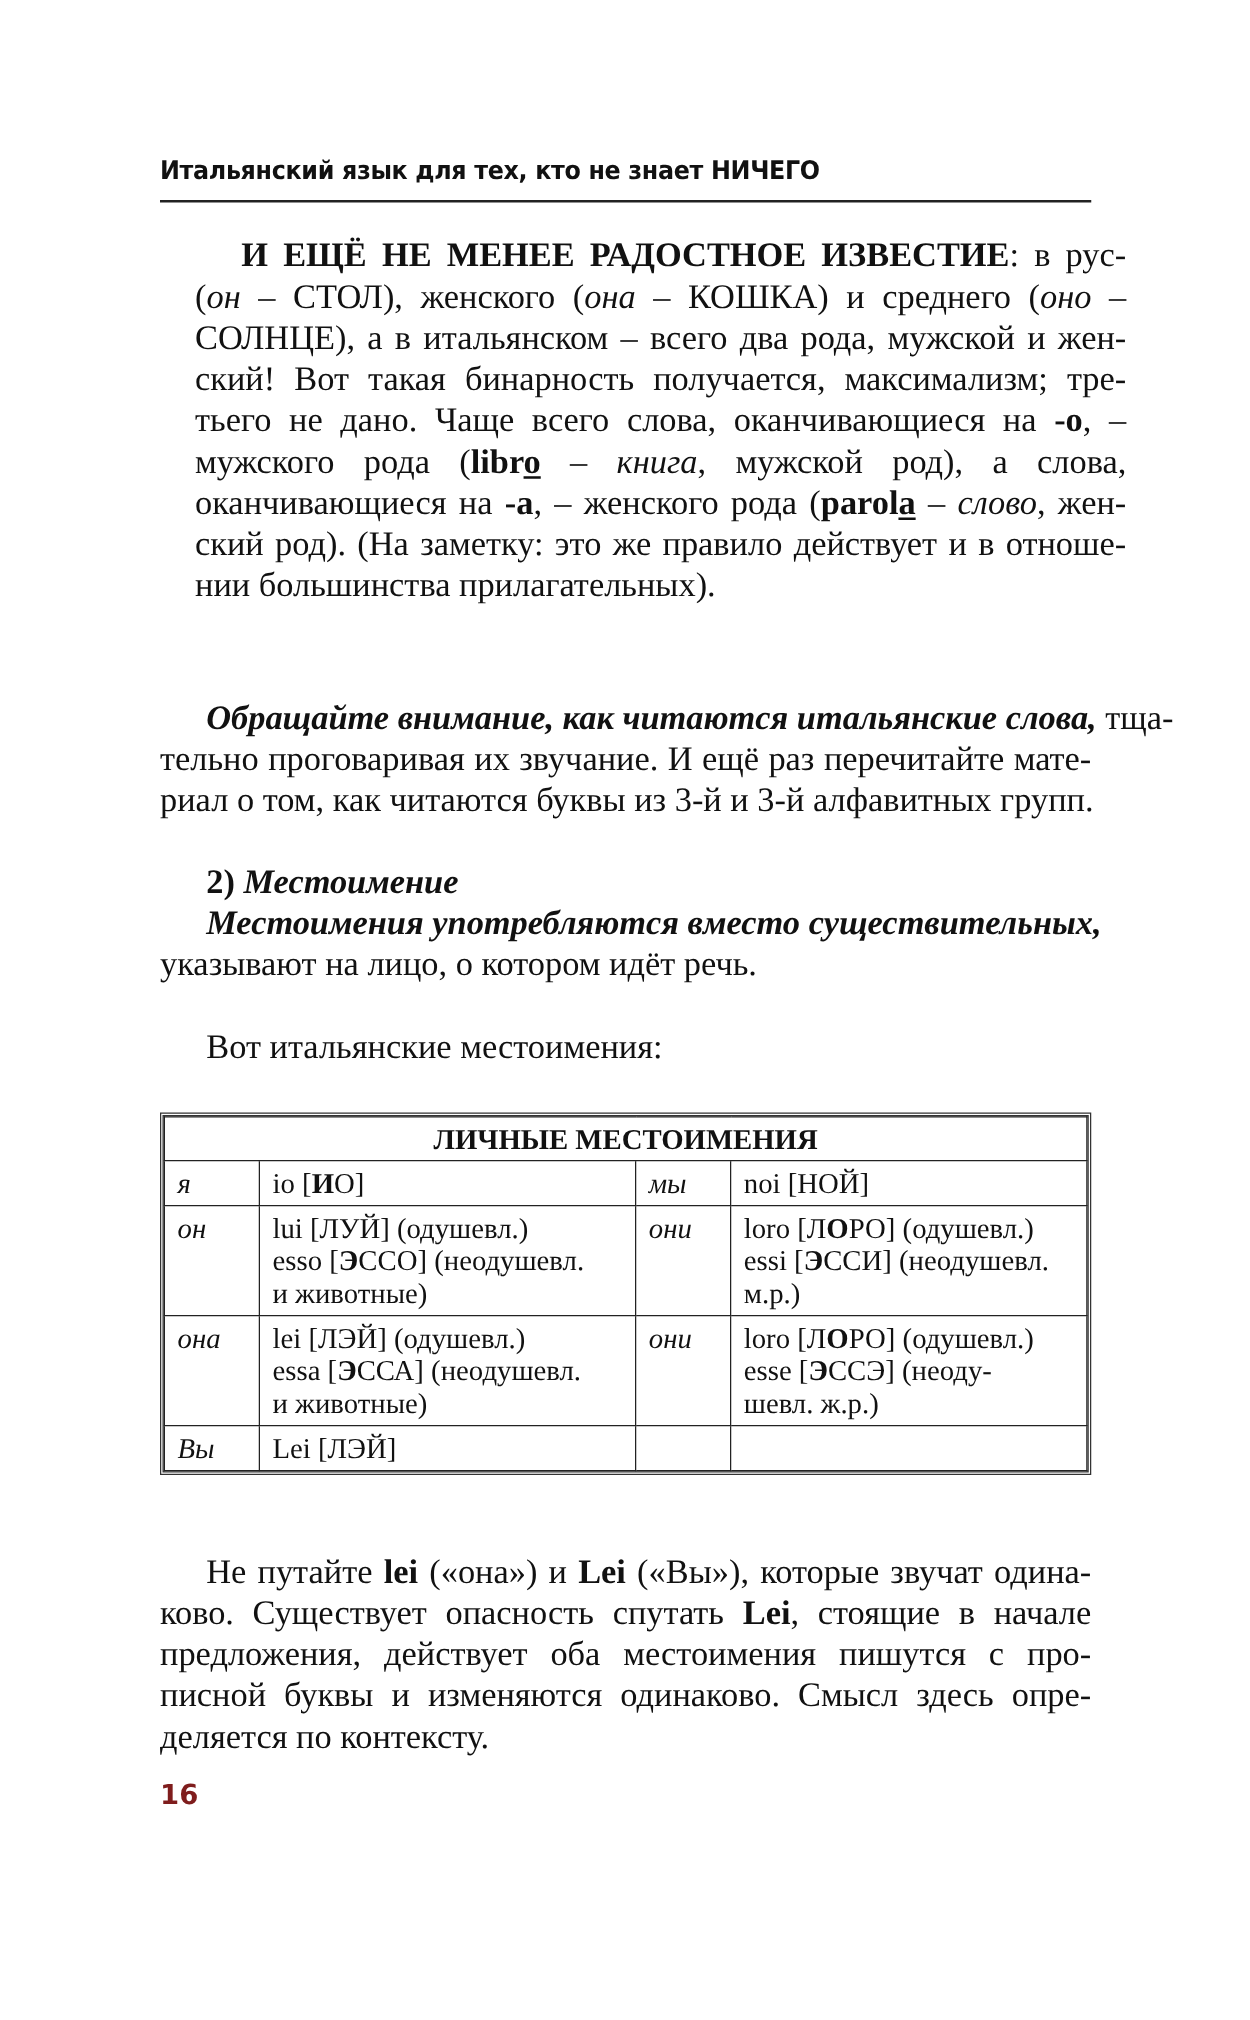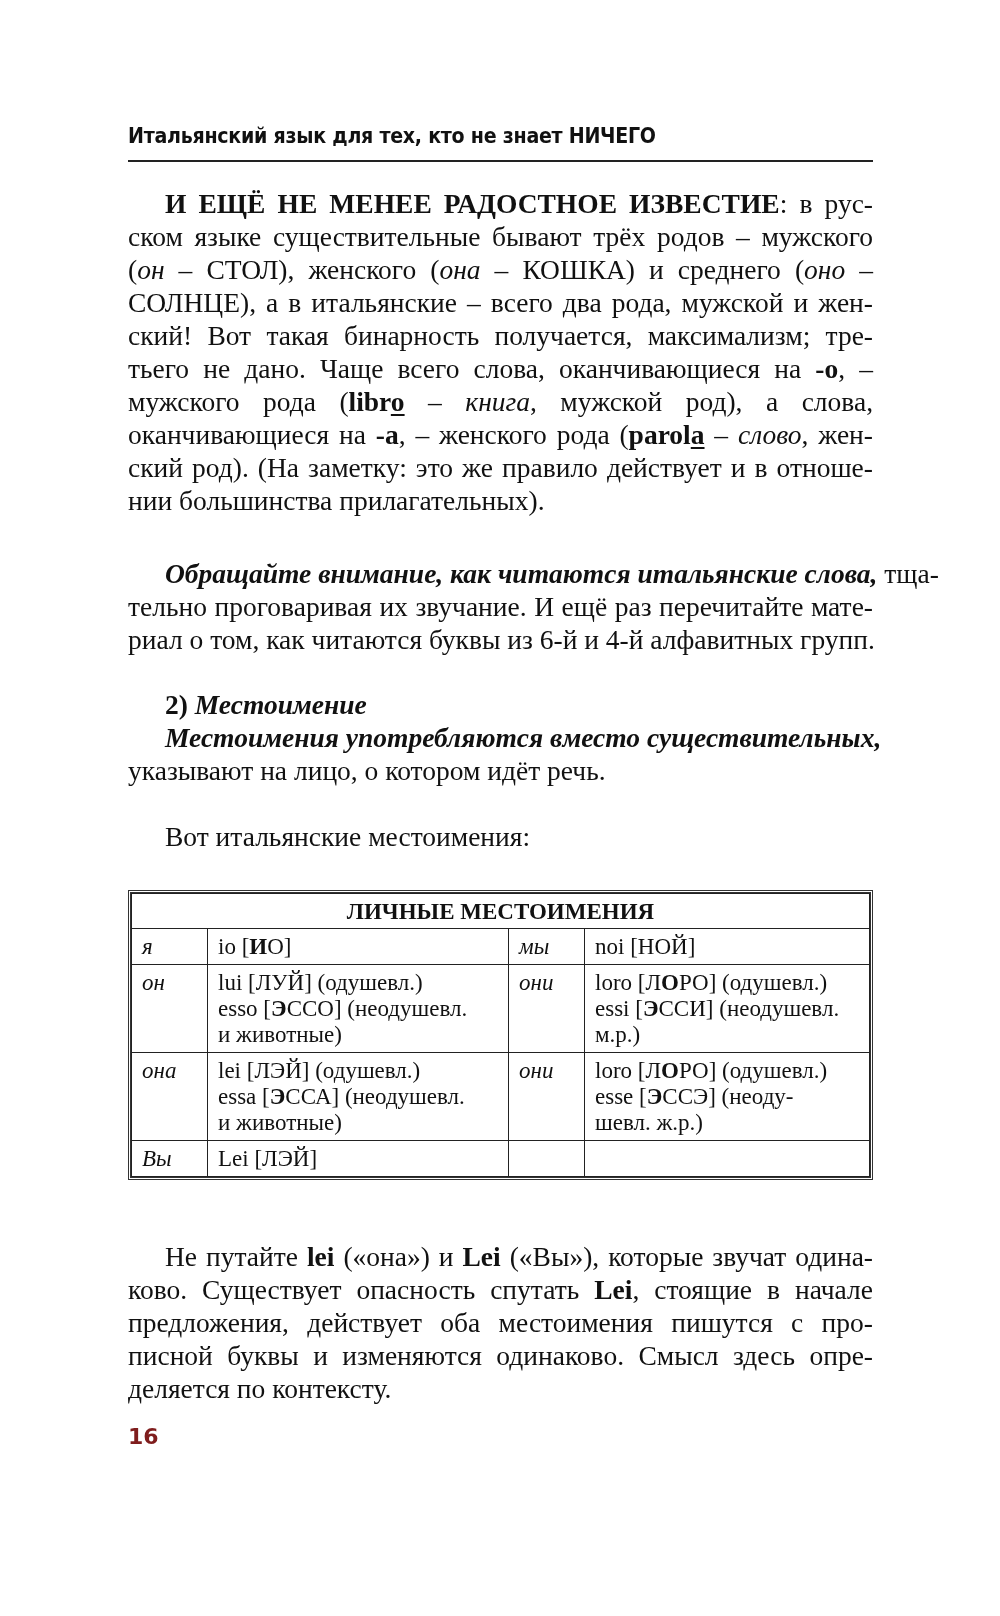--- a/index.html
+++ b/index.html
@@ -38,37 +38,36 @@
     font-family: "DejaVu Sans", sans-serif; font-weight: bold; font-size: 22px; color: #7f1d1d;
   }
 </style>
 </head>
 <body>
 
 <div class="page">
   <div class="running-head">Итальянский язык для тех, кто не знает НИЧЕГО</div>
   <div class="rule"></div>
 
-  <div class="para body-text indent-first" style="top:187px;">
+  <div class="para body-text indent-first" style="top:187px;margin-left:28px;">
       <span class="line"><span style="display: inline-block; width: 37px;"></span><b>И ЕЩЁ НЕ МЕНЕЕ РАДОСТНОЕ ИЗВЕСТИЕ</b>: в рус-</span>
-      <span class="line">ском языке существительные бывают трёх родов – мужского</span>
       <span class="line">(<i>он</i> – СТОЛ), женского (<i>она</i> – КОШКА) и среднего (<i>оно</i> –</span>
-      <span class="line">СОЛНЦЕ), а в итальянские – всего два рода, мужской и жен-</span>
+      <span class="line">СОЛНЦЕ), а в итальянском – всего два рода, мужской и жен-</span>
       <span class="line">ский! Вот такая бинарность получается, максимализм; тре-</span>
       <span class="line">тьего не дано. Чаще всего слова, оканчивающиеся на <b>-о</b>, –</span>
       <span class="line">мужского рода (<b>libr</b><b><u>o</u></b> – <i>книга</i>, мужской род), а слова,</span>
       <span class="line">оканчивающиеся на <b>-а</b>, – женского рода (<b>parol</b><b><u>a</u></b> – <i>слово</i>, жен-</span>
       <span class="line">ский род). (На заметку: это же правило действует и в отноше-</span>
       <span class="line last">нии большинства прилагательных).</span>
     </div>
 
   <div class="para body-text" style="top:557px;">
       <span class="line"><span style="display: inline-block; width: 37px;"></span><b><i>Обращайте внимание, как читаются итальянские слова,</i></b> тща-</span>
       <span class="line">тельно проговаривая их звучание. И ещё раз перечитайте мате-</span>
-      <span class="line last">риал о том, как читаются буквы из 6-й и 4-й алфавитных групп.</span>
+      <span class="line last">риал о том, как читаются буквы из 3-й и 3-й алфавитных групп.</span>
     </div>
 
   <div class="para body-text" style="top:688px;">
     <span style="display:inline-block;width:37px;"></span><b>2)</b> <b><i>Местоимение</i></b>
   </div>
 
   <div class="para body-text" style="top:721px;">
       <span class="line"><span style="display: inline-block; width: 37px;"></span><b><i>Местоимения употребляются вместо существительных,</i></b></span>
       <span class="line last">указывают на лицо, о котором идёт речь.</span>
     </div>

